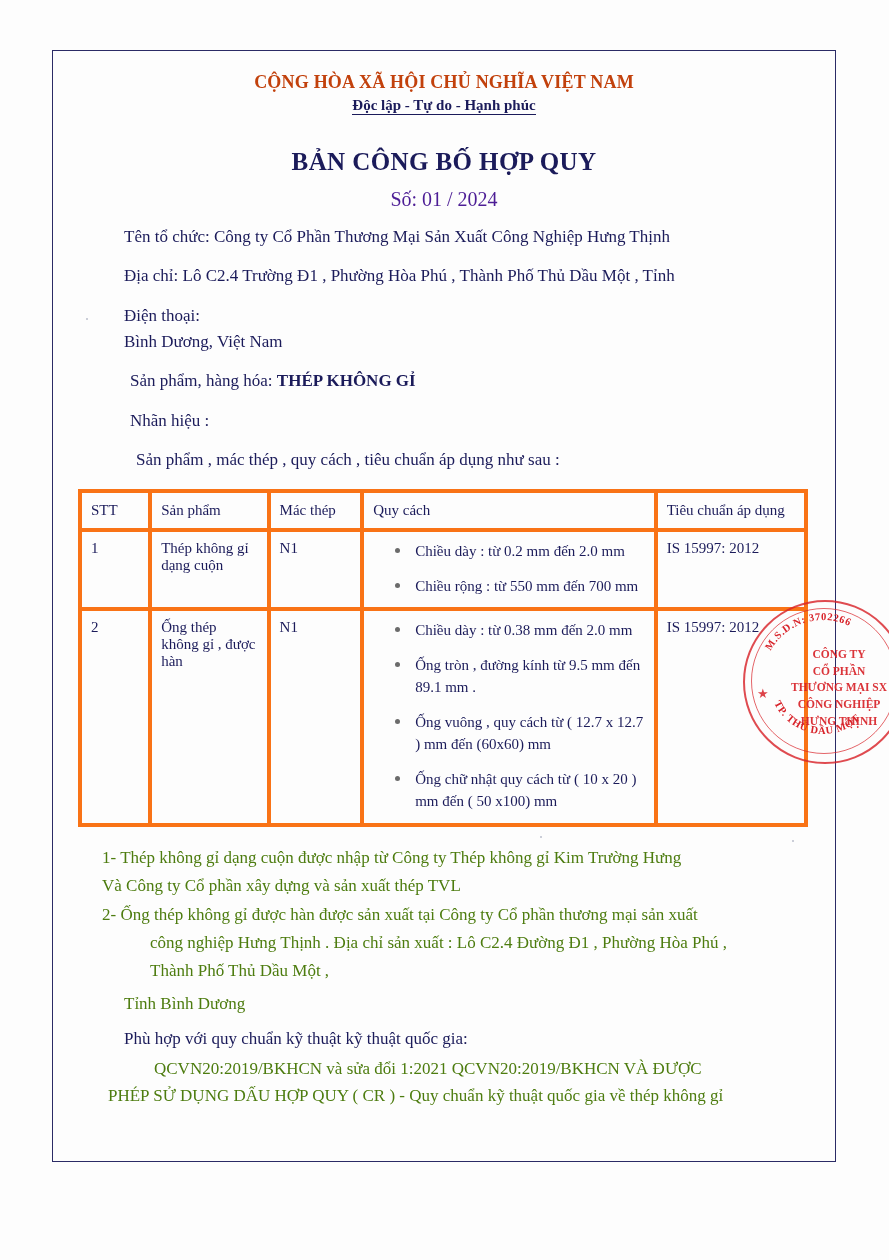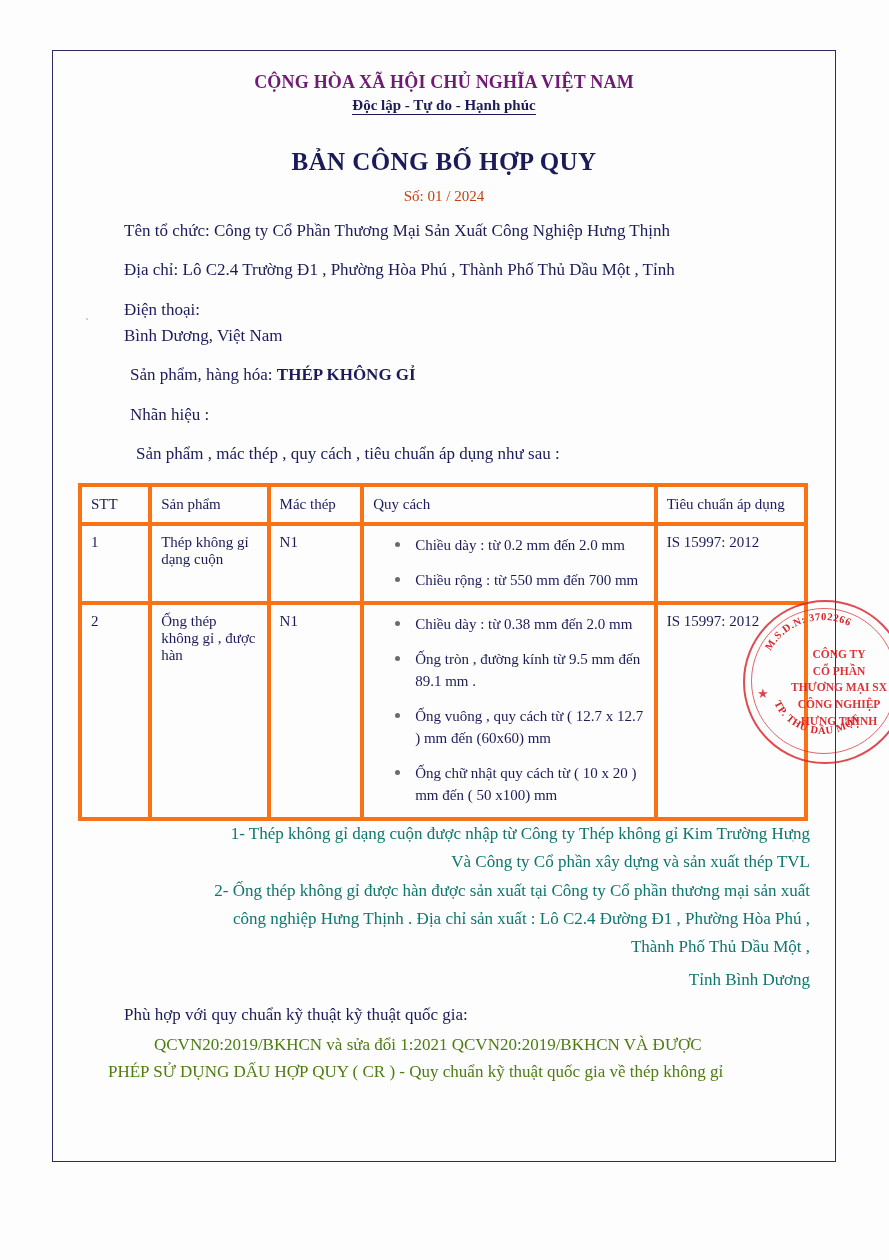--- a/index.html
+++ b/index.html
@@ -38,21 +38,21 @@
     width: 784px;
     height: 1112px;
     box-sizing: border-box;
     padding: 22px 26px 10px 26px;
   }
   .national-title {
     text-align: center;
     font-weight: bold;
     font-size: 18px;
     letter-spacing: 0.2px;
-    color: #701a75;
+    color: #c2410c;
   }
   .national-sub {
     text-align: center;
     font-weight: bold;
     font-size: 15px;
     margin-top: 4px;
     color: #1b1b5a;
   }
   .national-sub span {
     border-bottom: 1.3px solid #1b1b5a;
@@ -61,23 +61,23 @@
   .doc-title {
     text-align: center;
     font-weight: bold;
     font-size: 25px;
     margin-top: 34px;
     letter-spacing: 0.4px;
     color: #1b1b5a;
   }
   .doc-number {
     text-align: center;
-    font-size: 15px;
+    font-size: 20px;
     margin-top: 12px;
-    color: #c2410c;
+    color: #4c1d95;
   }
   .para {
     font-size: 17px;
     line-height: 1.55;
     margin-top: 13px;
     color: #1b1b5a;
   }
   .indent-1 { padding-left: 46px; }
   .indent-2 { padding-left: 52px; }
   .indent-3 { padding-left: 58px; }
@@ -123,24 +123,24 @@
     content: "";
     position: absolute;
     left: 2px;
     top: 8px;
     width: 5px;
     height: 5px;
     background: #6b6b6b;
     border-radius: 50%;
   }
   .notes {
+    margin-top: 18px;
     font-size: 17px;
     line-height: 1.55;
-    color: #0f766e;
-    text-align: right;
+    color: #4d7c0f;
   }
   .note-row {
     display: block;
     padding-left: 46px;
     text-indent: -22px;
     margin-bottom: 2px;
   }
   .note-cont {
     display: block;
     padding-left: 46px;

